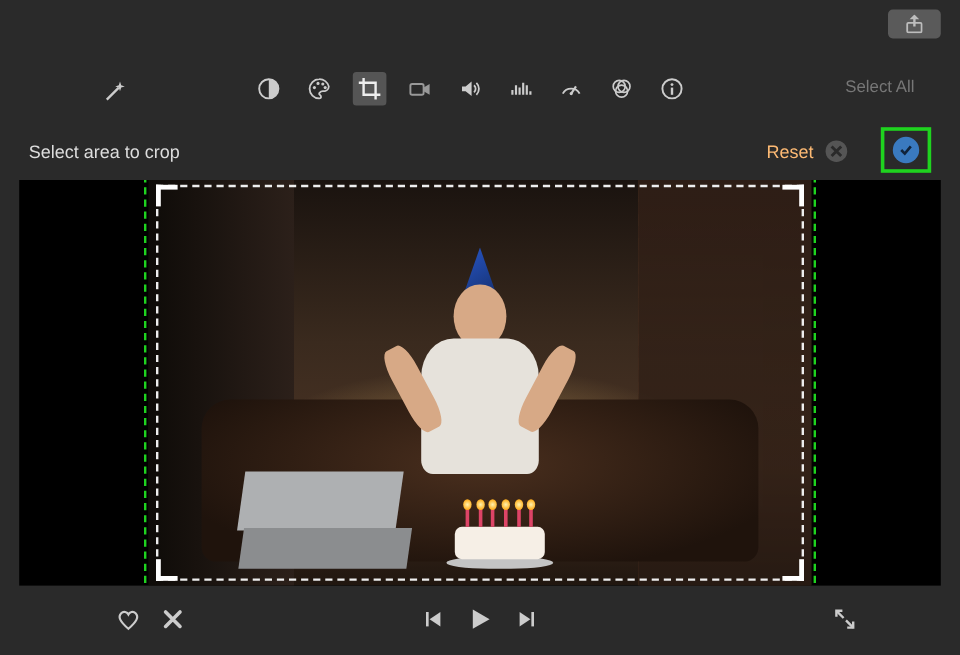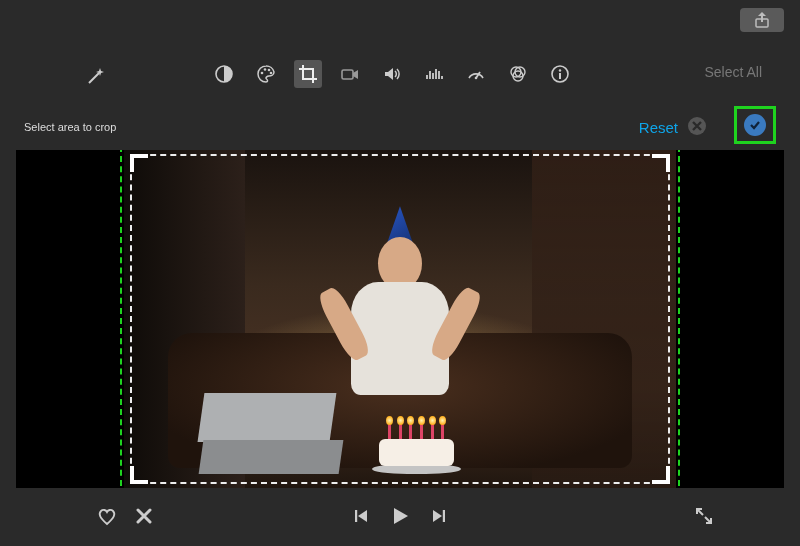--- a/index.html
+++ b/index.html
@@ -71,28 +71,28 @@
     top: 112px;
     left: 0;
     right: 0;
     height: 30px;
     display: flex;
     align-items: center;
   }
   .subheader .label {
     position: absolute;
     left: 24px;
-    font-size: 11px;
+    font-size: 15px;
     color: #ddd;
   }
   .subheader .reset {
     position: absolute;
     right: 122px;
     font-size: 15px;
-    color: #0ea5e9;
+    color: #fdba74;
   }
   .subheader .cancel-x {
     position: absolute;
     right: 92px;
     top: 3px;
   }
   .confirm-wrap {
     position: absolute;
     right: 24px;
     top: -6px;

